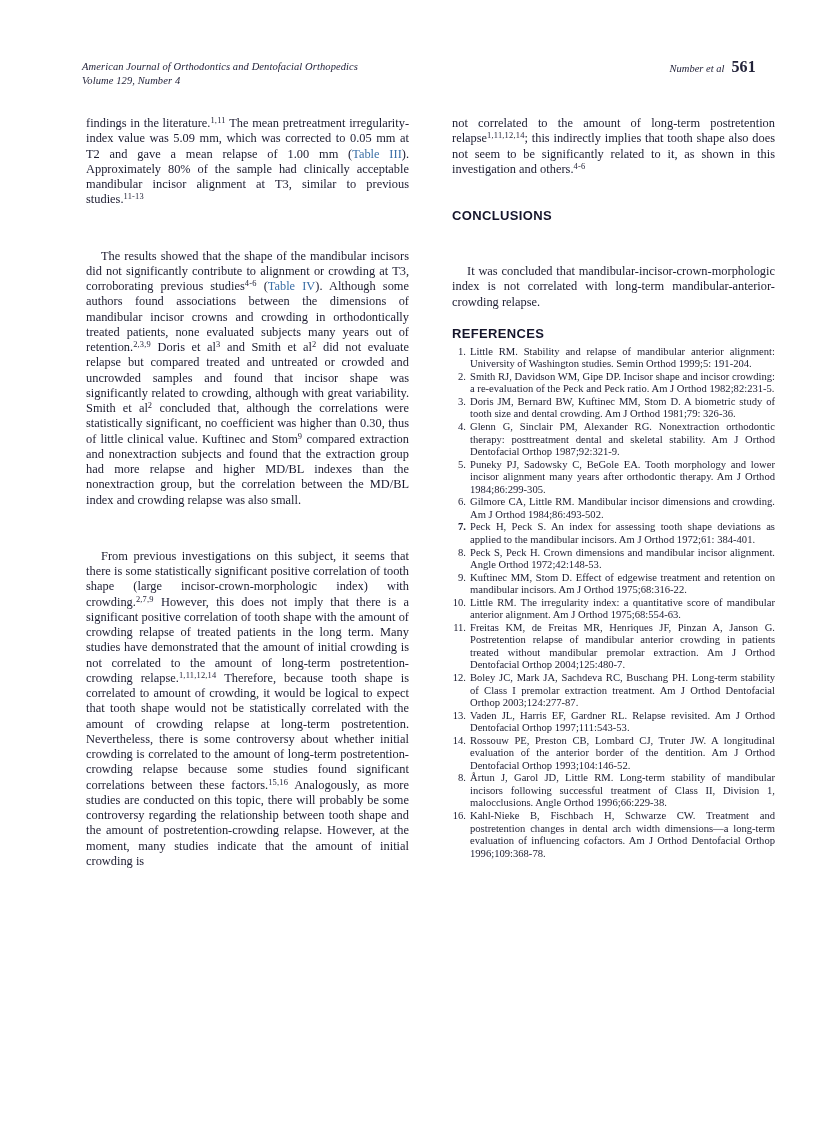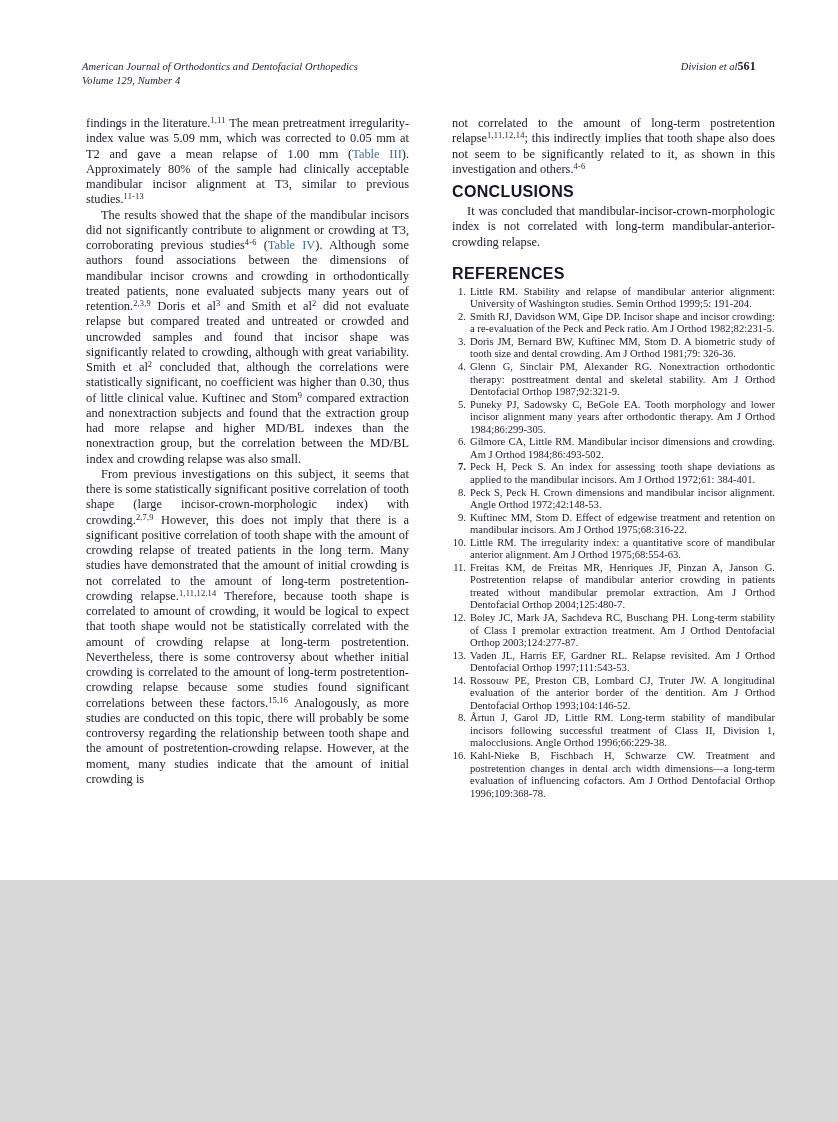--- a/index.html
+++ b/index.html
@@ -6,21 +6,21 @@
     margin: 0;
     padding: 0;
     background: #d8d8d8;
   }
   body {
     font-family: "Liberation Serif", serif;
   }
   .page {
     position: relative;
     width: 838px;
-    height: 880px;
+    height: 1122px;
     background: #ffffff;
     margin: 0 auto;
     overflow: hidden;
     box-sizing: border-box;
   }
 
   
   .runhead {
     position: absolute;
     left: 82px;
@@ -42,21 +42,22 @@
     font-size: 10.5px;
     line-height: 13.5px;
     white-space: nowrap;
     color: #23233a;
   }
   .runhead-right .journal-authors {
     font-style: italic;
   }
   .runhead-right .page-number {
     font-weight: bold;
-    font-size: 12px;
+    font-size: 16px;
+    margin-left: 7px;
     letter-spacing: 0.2px;
   }
 
   
   .columns {
     position: absolute;
     left: 82px;
     top: 116px;
     width: 674px;
   }
@@ -70,39 +71,39 @@
 
   p.body {
     margin: 0;
     font-size: 12.4px;
     line-height: 15.25px;
     text-align: justify;
     text-justify: inter-word;
     color: #1b1b30;
     hyphens: manual;
   }
-  p.body.indent { text-indent: 15px; }
+  p.body.indent { text-indent: 15px; margin-top: 41px; }
 
   sup {
     font-size: 0.68em;
     vertical-align: 0.42em;
     line-height: 0;
     letter-spacing: 0.2px;
   }
 
   .xref { color: #3a6ea5; }
 
   
   h2.section {
     font-family: "Liberation Sans", sans-serif;
-    font-size: 16px;
+    font-size: 13px;
     font-weight: bold;
     letter-spacing: 0.35px;
     color: #15152b;
-    margin: 8px 0 5px 0;
+    margin: 32px 0 5px 0;
     line-height: 14px;
   }
   h2.refhead {
     margin-top: 17px;
     margin-bottom: 5px;
   }
 
   
   ol.references {
     list-style: none;
@@ -135,21 +136,21 @@
 <body>
 
 <div class="page">
 
   <div class="runhead">
     <div class="runhead-left">
       <div>American Journal of Orthodontics and Dentofacial Orthopedics</div>
       <div>Volume 129, Number 4</div>
     </div>
     <div class="runhead-right">
-      <span class="journal-authors">Division et al</span><span class="page-number">561</span>
+      <span class="journal-authors">Number et al</span><span class="page-number">561</span>
     </div>
   </div>
 
   <div class="columns">
 
     <div class="col col-left">
 
       <p class="body"><span>findings in the literature.</span><sup>1,11</sup><span> The mean pretreatment irregularity-index value was 5.09 mm, which was corrected to 0.05 mm at T2 and gave a mean relapse of 1.00 mm (</span><span class="xref">Table III</span><span>). Approximately 80% of the sample had clinically acceptable mandibular incisor alignment at T3, similar to previous studies.</span><sup>11-13</sup></p>
 
       <p class="body indent"><span>The results showed that the shape of the mandibular incisors did not significantly contribute to alignment or crowding at T3, corroborating previous studies</span><sup>4-6</sup><span> (</span><span class="xref">Table IV</span><span>). Although some authors found associations between the dimensions of mandibular incisor crowns and crowding in orthodontically treated patients, none evaluated subjects many years out of retention.</span><sup>2,3,9</sup><span> Doris et al</span><sup>3</sup><span> and Smith et al</span><sup>2</sup><span> did not evaluate relapse but compared treated and untreated or crowded and uncrowded samples and found that incisor shape was significantly related to crowding, although with great variability. Smith et al</span><sup>2</sup><span> concluded that, although the correlations were statistically significant, no coefficient was higher than 0.30, thus of little clinical value. Kuftinec and Stom</span><sup>9</sup><span> compared extraction and nonextraction subjects and found that the extraction group had more relapse and higher MD/BL indexes than the nonextraction group, but the correlation between the MD/BL index and crowding relapse was also small.</span></p>

